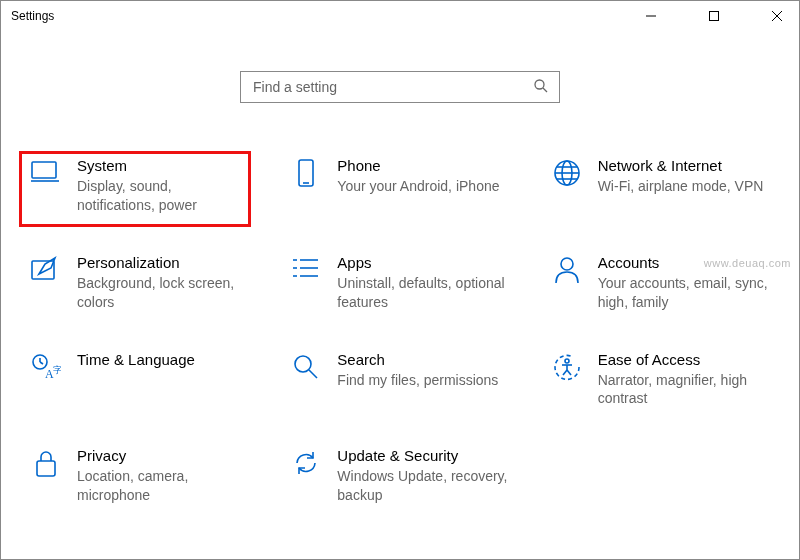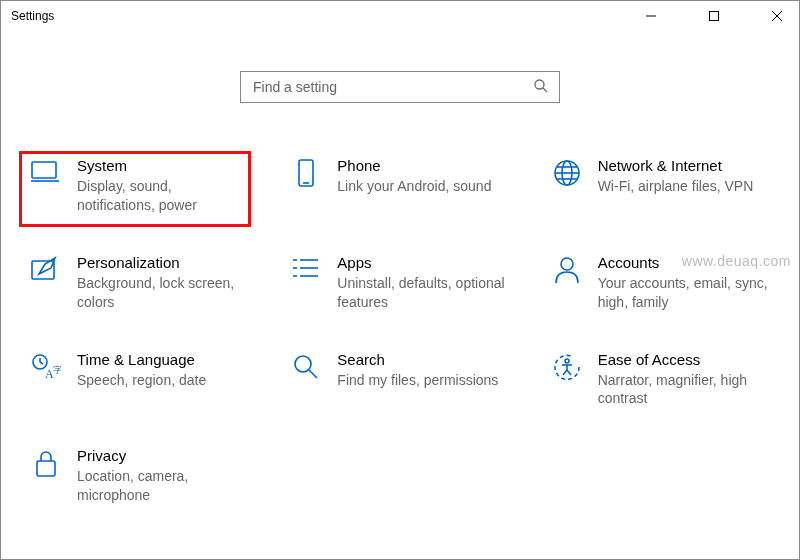--- a/index.html
+++ b/index.html
@@ -21,21 +21,21 @@
   .grid { display: grid; grid-template-columns: repeat(3, 1fr); column-gap: 10px; row-gap: 32px; padding: 0 24px 20px 24px; gap: 31px; }
   .tile { display: flex; align-items: flex-start; gap: 14px; padding: 4px 4px; cursor: default; }
   .tile .iconwrap { flex: 0 0 34px; display: flex; align-items: flex-start; justify-content: center; padding-top: 2px; }
   .tile .textwrap { flex: 1; min-width: 0; }
   .tile .ttl { font-size: 15px; color: #000; line-height: 1.2; margin-bottom: 2px; }
   .tile .desc { font-size: 14px; color: #666; line-height: 1.35; }
   .accent { stroke: #0066cc; fill: none; stroke-width: 1.6; }
 
   .highlight { position: absolute; border: 3px solid #e11; left: 18px; top: 150px; width: 232px; height: 76px; pointer-events: none; }
 
-  .watermark { position: absolute; right: 8px; bottom: 52%; font-size: 14px; color: #bbb; letter-spacing: .5px; }
+  .watermark { position: absolute; right: 8px; bottom: 52%; font-size: 11px; color: #bbb; letter-spacing: .5px; }
 </style>
 </head>
 <body>
 
 <div class="titlebar">
   <span class="title">Settings</span>
   <span class="spacer"></span>
   <div class="winbtn">
     <svg width="10" height="10">
         <line x1="0" y1="5" x2="10" y2="5" stroke="#000" stroke-width="1"></line>
@@ -84,37 +84,37 @@
 
   <div class="tile">
     <div class="iconwrap">
       <svg width="20" height="30" viewBox="0 0 20 30">
           <rect class="accent" x="3" y="1" width="14" height="26" rx="2"></rect>
           <line class="accent" x1="7" y1="24" x2="13" y2="24"></line>
         </svg>
     </div>
     <div class="textwrap">
       <div class="ttl">Phone</div>
-      <div class="desc">Link your Android, sound</div>
+      <div class="desc">Your your Android, iPhone</div>
     </div>
   </div>
 
   <div class="tile">
     <div class="iconwrap">
       <svg width="28" height="28" viewBox="0 0 28 28">
           <circle class="accent" cx="14" cy="14" r="12"></circle>
           <ellipse class="accent" cx="14" cy="14" rx="5" ry="12"></ellipse>
           <line class="accent" x1="2" y1="14" x2="26" y2="14"></line>
           <line class="accent" x1="4" y1="8" x2="24" y2="8"></line>
           <line class="accent" x1="4" y1="20" x2="24" y2="20"></line>
         </svg>
     </div>
     <div class="textwrap">
       <div class="ttl">Network &amp; Internet</div>
-      <div class="desc">Wi-Fi, airplane files, VPN</div>
+      <div class="desc">Wi-Fi, airplane mode, VPN</div>
     </div>
   </div>
 
   <div class="tile">
     <div class="iconwrap">
       <svg width="30" height="26" viewBox="0 0 30 26">
           <rect class="accent" x="1" y="5" width="22" height="18" rx="1"></rect>
           <path class="accent" d="M8 18 l6 -10 l10 -6 l-4 10 z"></path>
         </svg>
     </div>
@@ -159,21 +159,20 @@
       <svg width="30" height="28" viewBox="0 0 30 28">
           <circle class="accent" cx="9" cy="9" r="7"></circle>
           <line class="accent" x1="9" y1="5" x2="9" y2="9"></line>
           <line class="accent" x1="9" y1="9" x2="12" y2="11"></line>
           <text x="14" y="25" font-size="12" fill="#0066cc" font-family="Segoe UI">A</text>
           <text x="22" y="20" font-size="9" fill="#0066cc" font-family="Segoe UI">字</text>
         </svg>
     </div>
     <div class="textwrap">
       <div class="ttl">Time &amp; Language</div>
-      <div class="desc">Speech, region, date</div>
     </div>
   </div>
 
   <div class="tile">
     <div class="iconwrap">
       <svg width="28" height="28" viewBox="0 0 28 28">
           <circle class="accent" cx="11" cy="11" r="8"></circle>
           <line class="accent" x1="17" y1="17" x2="25" y2="25"></line>
         </svg>
     </div>
@@ -206,18 +205,32 @@
           <rect class="accent" x="3" y="12" width="18" height="15" rx="2"></rect>
           <path class="accent" d="M7 12 v-4 a5 5 0 0 1 10 0 v4"></path>
         </svg>
     </div>
     <div class="textwrap">
       <div class="ttl">Privacy</div>
       <div class="desc">Location, camera, microphone</div>
     </div>
   </div>
 
+  <div class="tile">
+    <div class="iconwrap">
+      <svg width="28" height="28" viewBox="0 0 28 28">
+          <path class="accent" d="M5 14 a9 9 0 0 1 16 -5"></path>
+          <polyline class="accent" points="21,3 21,9 15,9"></polyline>
+          <path class="accent" d="M23 14 a9 9 0 0 1 -16 5"></path>
+          <polyline class="accent" points="7,25 7,19 13,19"></polyline>
+        </svg>
+    </div>
+    <div class="textwrap">
+      <div class="ttl">Update &amp; Security</div>
+      <div class="desc">Windows Update, recovery, backup</div>
+    </div>
+  </div>
 
 </div>
 
 <div class="highlight"></div>
 
 <div class="watermark">www.deuaq.com</div>
 
 </body></html>

